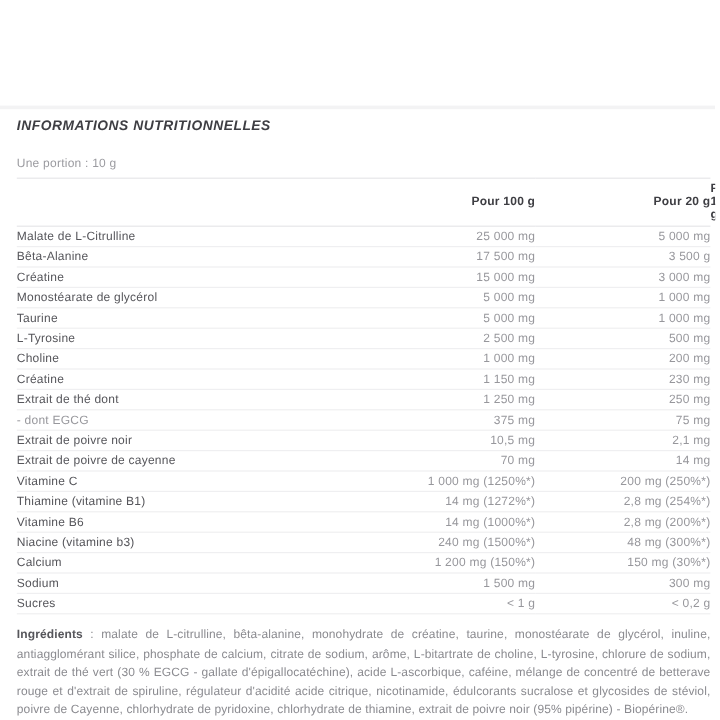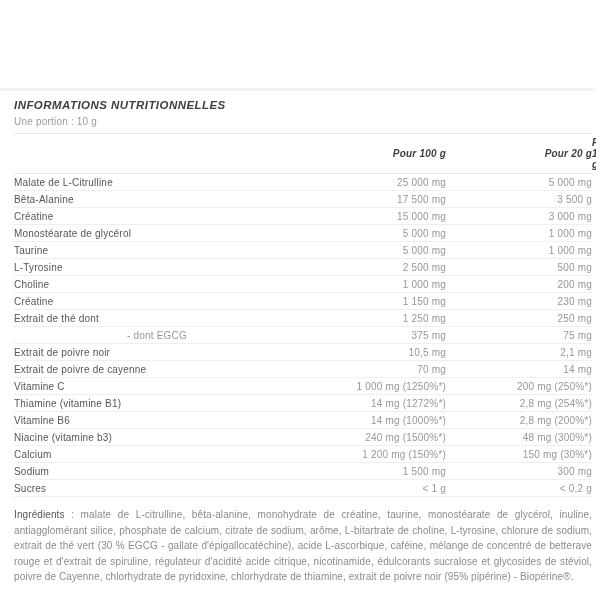--- a/index.html
+++ b/index.html
@@ -8,41 +8,41 @@
     font-family:"Liberation Sans", sans-serif;
     -webkit-font-smoothing:antialiased;
   }
   .page { width:596px; height:600px; overflow:hidden; background:#fff; }
   .top-divider { margin-top:88px; height:3px; background:#f3f3f4; }
   .content { padding:8px 8px 0 14px; }
   .section-title {
     margin:0; font-size:11.5px; font-weight:bold; font-style:italic;
     color:#3e3e43; letter-spacing:.45px;
   }
-  .subtitle { font-size:10px; color:#9b9ba0; margin-top:5px; letter-spacing:.2px; }
+  .subtitle { font-size:10px; color:#9b9ba0; margin-top:20px; letter-spacing:.2px; }
   table.nutrition {
     border-collapse:collapse; table-layout:fixed; width:578px;
     margin-top:6px; font-size:10px; letter-spacing:.2px;
   }
   thead th {
     border-top:1px solid #e7e7e9; border-bottom:1px solid #e7e7e9;
     font-weight:bold; color:#3e3e43; text-align:right;
-    padding:3px 0; font-size:10px;font-style:italic;
+    padding:3px 0; font-size:10px;
   }
   thead th.lbl { text-align:left; }
   td { padding:3px 0 2px 0; border-bottom:1px solid #efeff1; overflow:hidden; white-space:nowrap; }
   td.lbl { text-align:left; color:#56565b; }
-  td.lbl.muted { color:#97979c;text-align:center; }
+  td.lbl.muted { color:#97979c; }
   td.val { text-align:right; color:#97979c; }
   .footnote { font-size:10px; color:#97979c; margin-top:7px; letter-spacing:.2px; }
   .ingredients {
     width:578px; margin:10px 0 0 0; font-size:10px; color:#8b8b90;
     line-height:15.5px; text-align:justify; letter-spacing:.1px;
   }
-  .ingredients strong { color:#56565b; font-weight:normal; }
+  .ingredients strong { color:#56565b; font-weight:bold; }
 </style>
 </head>
 <body>
 
 <div class="page">
   <div class="top-divider"></div>
   <div class="content">
     <h2 class="section-title">INFORMATIONS NUTRITIONNELLES</h2>
     <div class="subtitle">Une portion : 10 g</div>
 

